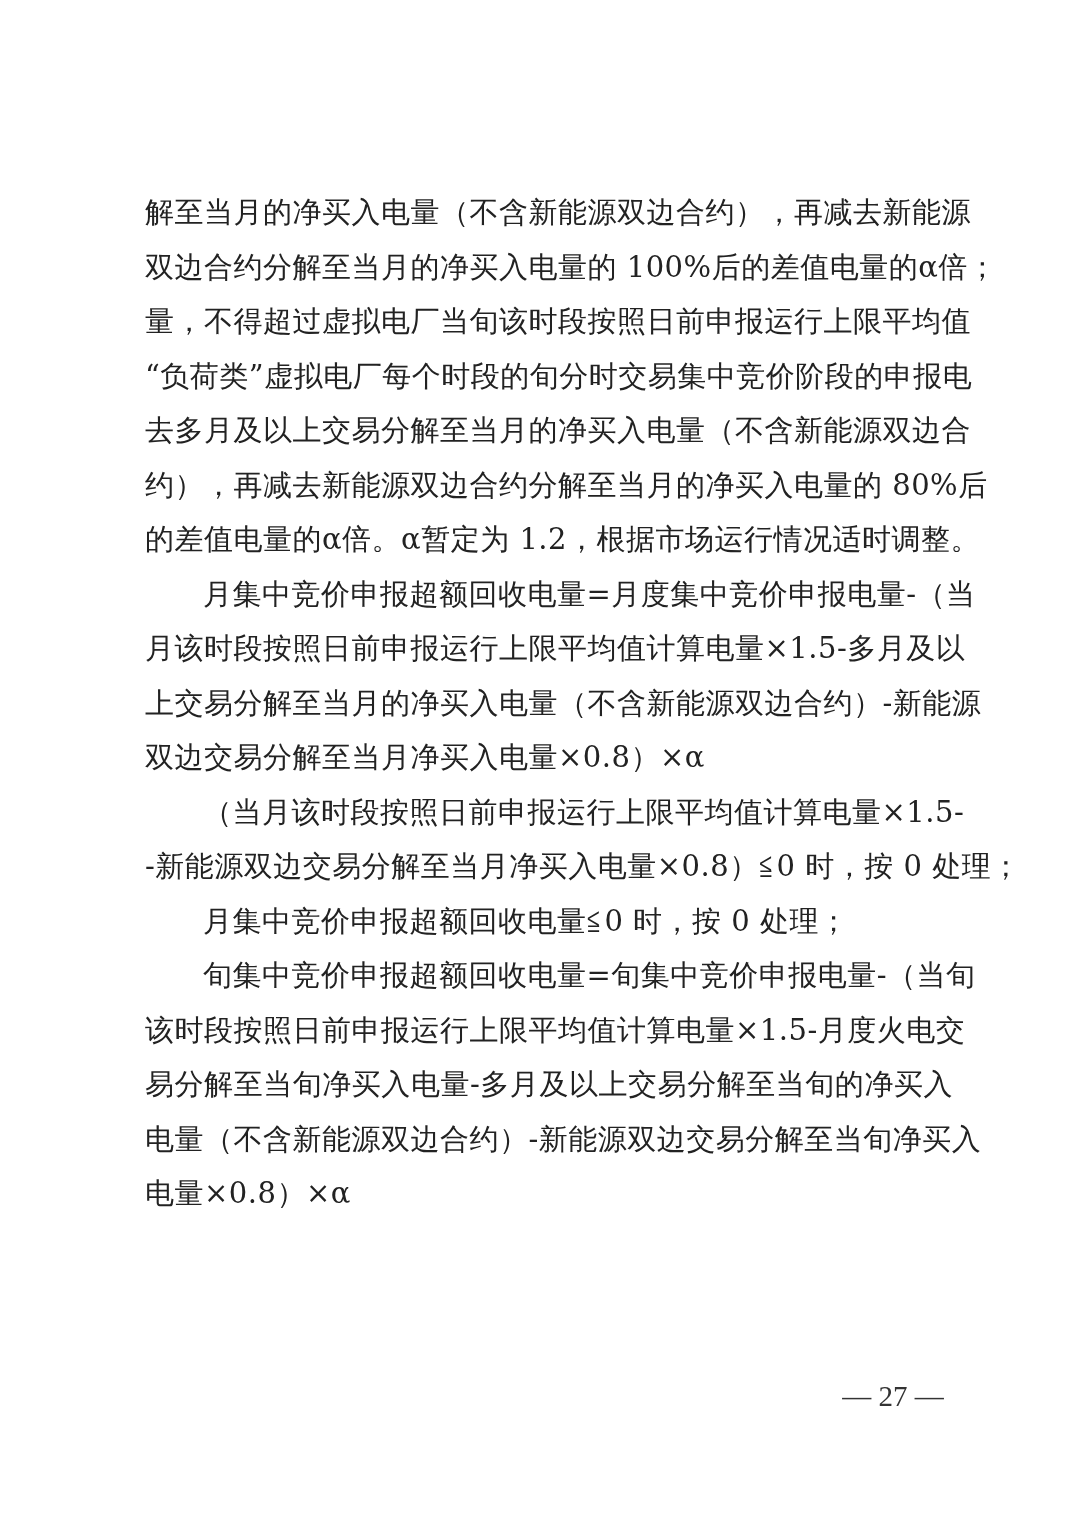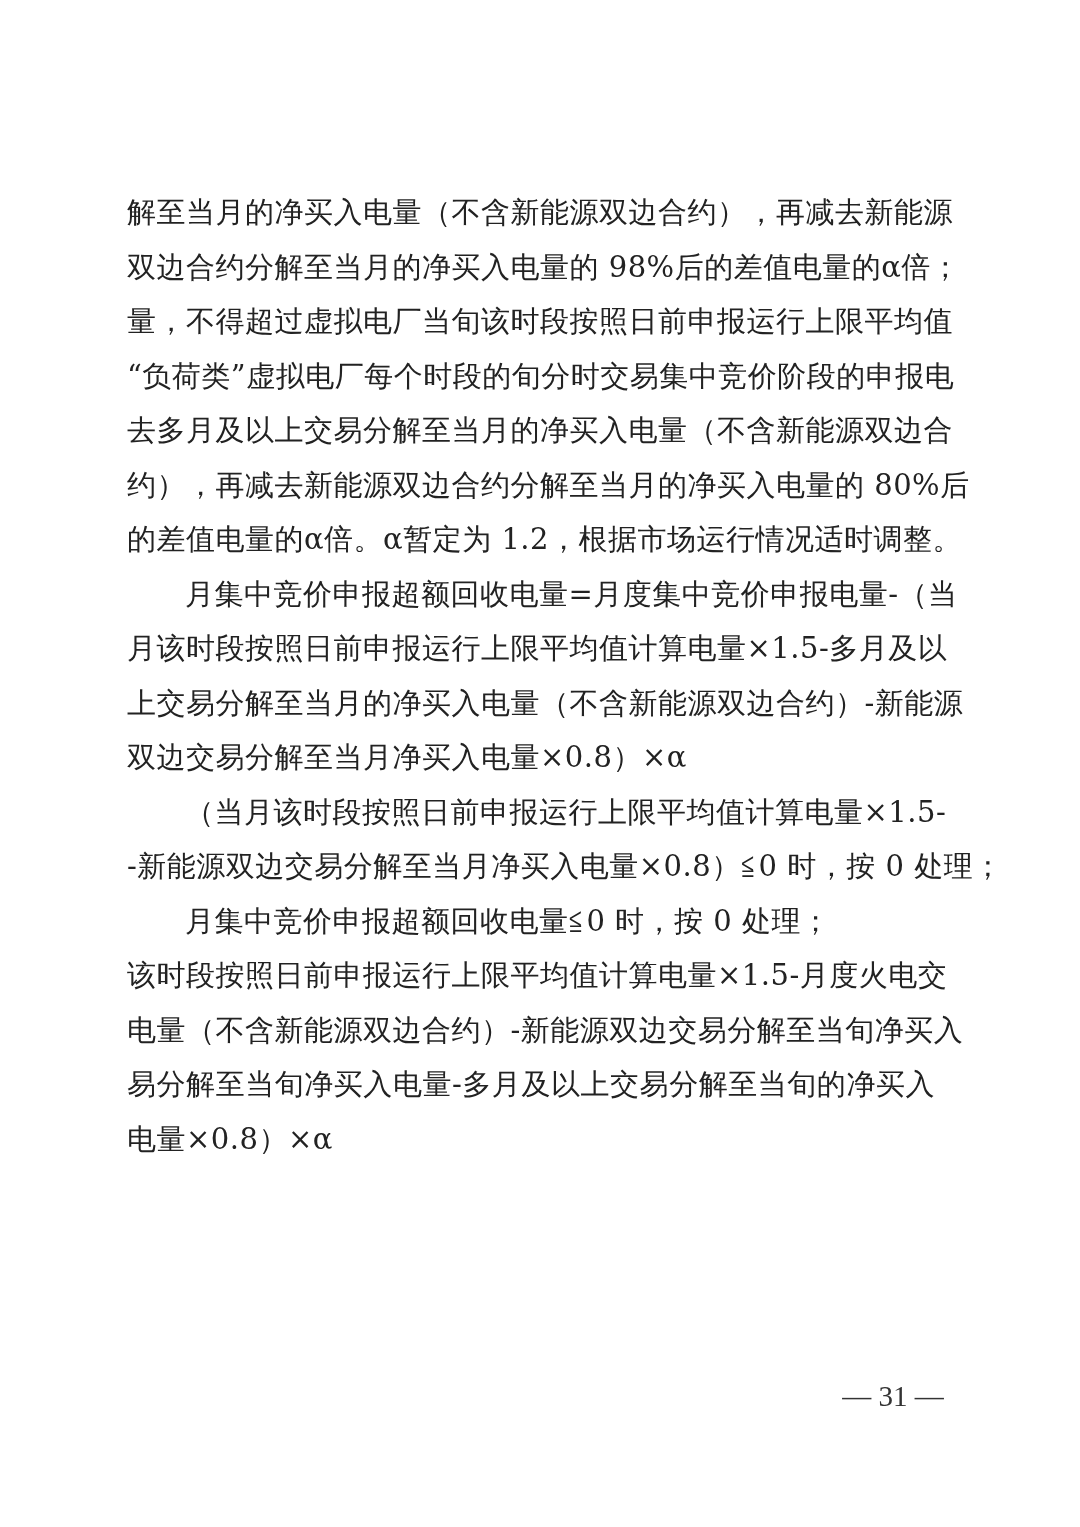--- a/index.html
+++ b/index.html
@@ -1,18 +1,18 @@
 <!DOCTYPE html>
 <html><head>
 <meta charset="utf-8">
 <style>
   html, body { margin: 0; padding: 0; background: #ffffff; }
   body { width: 1080px; height: 1527px; position: relative; overflow: hidden; }
   .page { position: absolute; left: 0; top: 0; width: 1080px; height: 1527px; background: #ffffff; }
-  .body-text { position: absolute; left: 127px; top: 185px; width: 808px; }
+  .body-text { position: absolute; left: 145px; top: 185px; width: 808px; }
   .line {
     display: block;
     height: 54.5px;
     line-height: 54.5px;
     font-family: "DejaVu Serif", "Liberation Serif", serif;
     font-size: 29px;
     color: #222222;
     white-space: nowrap;
     text-align: justify;
     text-align-last: justify;
@@ -25,32 +25,33 @@
     font-family: "Liberation Serif", "DejaVu Serif", serif;
     font-size: 29px; color: #333333; text-align: center; white-space: nowrap;
   }
 </style>
 </head>
 <body>
 
 <div class="page">
   <div class="body-text">
     <span class="line">解至当月的净买入电量（不含新能源双边合约），再减去新能源</span>
-    <span class="line">双边合约分解至当月的净买入电量的 98%后的差值电量的α倍；</span>
+    <span class="line">双边合约分解至当月的净买入电量的 100%后的差值电量的α倍；</span>
     <span class="line">量，不得超过虚拟电厂当旬该时段按照日前申报运行上限平均值</span>
     <span class="line">“负荷类”虚拟电厂每个时段的旬分时交易集中竞价阶段的申报电</span>
     <span class="line">去多月及以上交易分解至当月的净买入电量（不含新能源双边合</span>
     <span class="line">约），再减去新能源双边合约分解至当月的净买入电量的 80%后</span>
     <span class="line last">的差值电量的α倍。α暂定为 1.2，根据市场运行情况适时调整。</span>
     <span class="line indent">月集中竞价申报超额回收电量=月度集中竞价申报电量-（当</span>
     <span class="line">月该时段按照日前申报运行上限平均值计算电量×1.5-多月及以</span>
     <span class="line">上交易分解至当月的净买入电量（不含新能源双边合约）-新能源</span>
     <span class="line last">双边交易分解至当月净买入电量×0.8）×α</span>
     <span class="line indent">（当月该时段按照日前申报运行上限平均值计算电量×1.5-</span>
     <span class="line">-新能源双边交易分解至当月净买入电量×0.8）≦0 时，按 0 处理；</span>
     <span class="line indent last">月集中竞价申报超额回收电量≦0 时，按 0 处理；</span>
+    <span class="line indent">旬集中竞价申报超额回收电量=旬集中竞价申报电量-（当旬</span>
     <span class="line">该时段按照日前申报运行上限平均值计算电量×1.5-月度火电交</span>
+    <span class="line">易分解至当旬净买入电量-多月及以上交易分解至当旬的净买入</span>
     <span class="line">电量（不含新能源双边合约）-新能源双边交易分解至当旬净买入</span>
-    <span class="line">易分解至当旬净买入电量-多月及以上交易分解至当旬的净买入</span>
     <span class="line last">电量×0.8）×α</span>
   </div>
-  <div class="page-number">— 31 —</div>
+  <div class="page-number">— 27 —</div>
 </div>
 
 </body></html>

